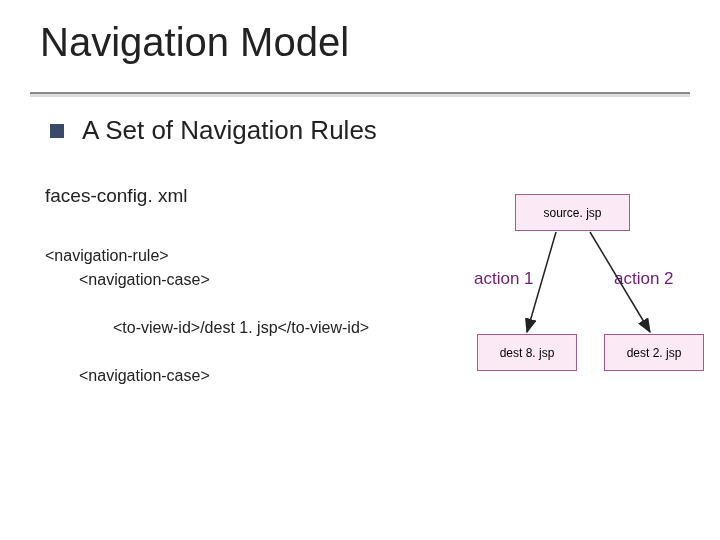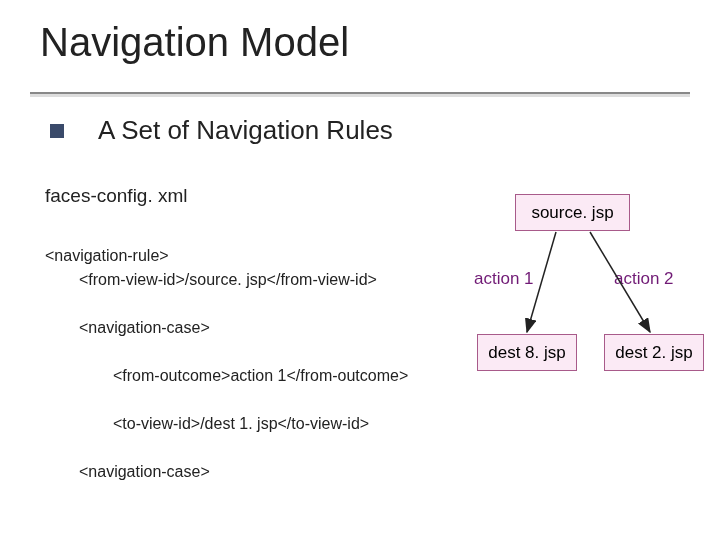--- a/index.html
+++ b/index.html
@@ -41,21 +41,21 @@
     width: 660px;
     height: 3px;
     background: #ddd;
   }
   .subtitle-row {
     position: absolute;
     top: 115px;
     left: 50px;
     display: flex;
     align-items: center;
-    gap: 34px;
+    gap: 18px;
   }
   .bullet-square {
     width: 14px;
     height: 14px;
     background: #3a4a6a;
     flex: none;
   }
   .subtitle {
     font-size: 26px;
     color: #222;
@@ -80,21 +80,21 @@
     white-space: pre;
   }
   .ind1 { padding-left: 34px; display:block; }
   .ind2 { padding-left: 68px; display:block; }
 
   
   .node {
     position: absolute;
     border: 1px solid #a85a8a;
     background: #fbeaf5;
-    font-size: 17px;
+    font-size: 12px;
     font-family: Verdana, Arial, sans-serif;
     display: flex;
     align-items: center;
     justify-content: center;
     box-sizing: border-box;
   }
   .node-source { top: 194px; left: 515px; width: 115px; height: 37px; }
   .node-dest1  { top: 334px; left: 477px; width: 100px; height: 37px; }
   .node-dest2  { top: 334px; left: 604px; width: 100px; height: 37px; }
 
@@ -129,23 +129,21 @@
 
   <div class="subtitle-row">
     <div class="bullet-square"></div>
     <div class="subtitle">A Set of Navigation Rules</div>
   </div>
 
   <div class="filename">faces-config. xml</div>
 
   <div class="code">
 <span>&lt;navigation-rule&gt;</span>
-<span class="ind1">&lt;from-view-id&gt;/source. jsp&lt;/from-view-id&gt;</span>
 <span class="ind1">&lt;navigation-case&gt;</span>
-<span class="ind2">&lt;from-outcome&gt;action 1&lt;/from-outcome&gt;</span>
 <span class="ind2">&lt;to-view-id&gt;/dest 1. jsp&lt;/to-view-id&gt;</span>
 <span class="ind1">&lt;navigation-case&gt;</span>
 
 
 
 </div>
 
   <div class="node node-source">source. jsp</div>
   <div class="node node-dest1">dest 8. jsp</div>
   <div class="node node-dest2">dest 2. jsp</div>

